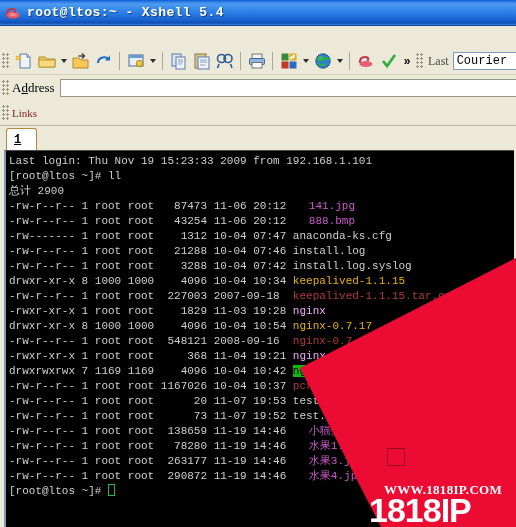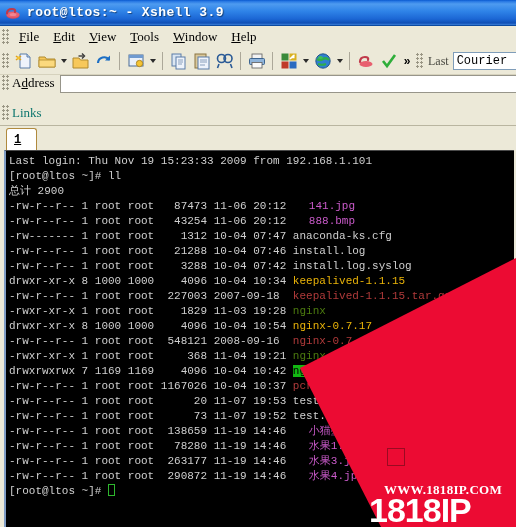--- a/index.html
+++ b/index.html
@@ -131,21 +131,21 @@
     overflow: hidden;
     white-space: nowrap;
     flex: 0 0 auto;
   }
 
   
   .addressbar {
     position: absolute; left: 0; top: 75px;
     width: 516px; height: 26px;
     background: #ece9d8;
-    display: flex; 
+    display: flex; align-items: center;
     box-sizing: border-box;
   }
   .addr-label {
     font-family: "Liberation Serif", serif;
     font-size: 13px; color: #000;
     margin-right: 5px;
     white-space: nowrap;
   }
   .addr-input {
     flex: 1 1 auto;
@@ -165,21 +165,21 @@
   .linksbar {
     position: absolute; left: 0; top: 101px;
     width: 516px; height: 25px;
     background: #ece9d8;
     border-bottom: 1px solid #b9b5a0;
     display: flex; align-items: center;
     box-sizing: border-box;
   }
   .links-label {
     font-family: "Liberation Serif", serif;
-    font-size: 13px; color: #0f766e;
+    font-size: 11px; color: #7f1d1d;
     white-space: nowrap;
   }
 
   
   .tabstrip {
     position: absolute; left: 0; top: 126px;
     width: 516px; height: 24px;
     background: #ece9d8;
     box-sizing: border-box;
   }
@@ -222,21 +222,21 @@
     line-height: 15px;
     color: #c8c8c8;
     white-space: pre;
     letter-spacing: 0px;
   }
   .term .ln { height: 15px; white-space: pre; }
   .c-white { color: #cfcfcf; }
   .c-magenta { color: #cb5bcb; margin-left: 16px; }
   .c-blue { color: #eab308; }
   .c-red { color: #b03a3a; }
-  .c-green { color: #4d7c0f; }
+  .c-green { color: #f0abfc; }
   .c-hl {
     background: #12b712;
     color: #000000;
   }
   .cursor {
     display: inline-block;
     width: 7px; height: 12px;
     background: #000;
     border: 1px solid #2eb82e;
     box-sizing: border-box;
@@ -292,32 +292,23 @@
 
   <div class="titlebar">
     <span class="win-icon">
       <svg width="18" height="18" viewBox="0 0 18 18">
         <ellipse cx="9" cy="11.5" rx="6.5" ry="3.2" fill="#d94a5a"></ellipse>
         <ellipse cx="9" cy="10.6" rx="6.5" ry="3.0" fill="#e8606f"></ellipse>
         <path d="M3 9.5 Q3 5 8 5 Q12 5 11 8" stroke="#c0394a" stroke-width="2.2" fill="none" stroke-linecap="round"></path>
         <ellipse cx="9" cy="10.4" rx="3.4" ry="1.5" fill="#f5a0aa" opacity="0.6"></ellipse>
       </svg>
     </span>
-    <span class="win-title">root@ltos:~ - Xshell 3.9</span>
-  </div>
-
-  <div class="menubar">
-    <span class="grip"></span>
-    <span class="menu-item"><u>F</u><span>ile</span></span>
-    <span class="menu-item"><u>E</u><span>dit</span></span>
-    <span class="menu-item"><u>V</u><span>iew</span></span>
-    <span class="menu-item"><u>T</u><span>ools</span></span>
-    <span class="menu-item"><u>W</u><span>indow</span></span>
-    <span class="menu-item"><u>H</u><span>elp</span></span>
-  </div>
+    <span class="win-title">root@ltos:~ - Xshell 5.4</span>
+  </div>
+
 
   <div class="toolbar">
     <span class="grip"></span>
 
     <span class="tb-btn">
       <svg width="18" height="18" viewBox="0 0 18 18">
         <path d="M5 2h7l3 3v11H5z" fill="#eef3fb" stroke="#5a7ca8" stroke-width="1"></path>
         <path d="M12 2v3h3" fill="#c9d9ee" stroke="#5a7ca8" stroke-width="1"></path>
         <path d="M1 4l5 4M6 4l-5 4" stroke="#e0a21a" stroke-width="1.6"></path>
         <circle cx="3.5" cy="6" r="1.4" fill="#f5c432"></circle>

